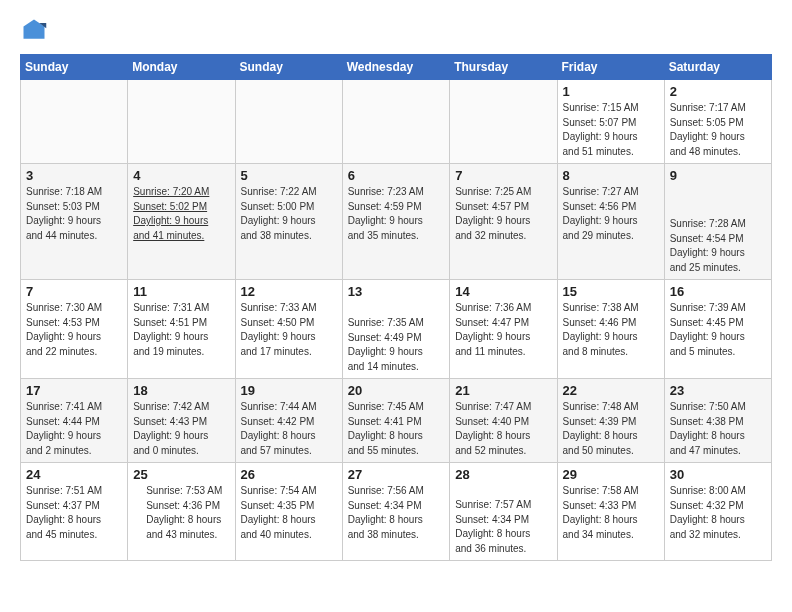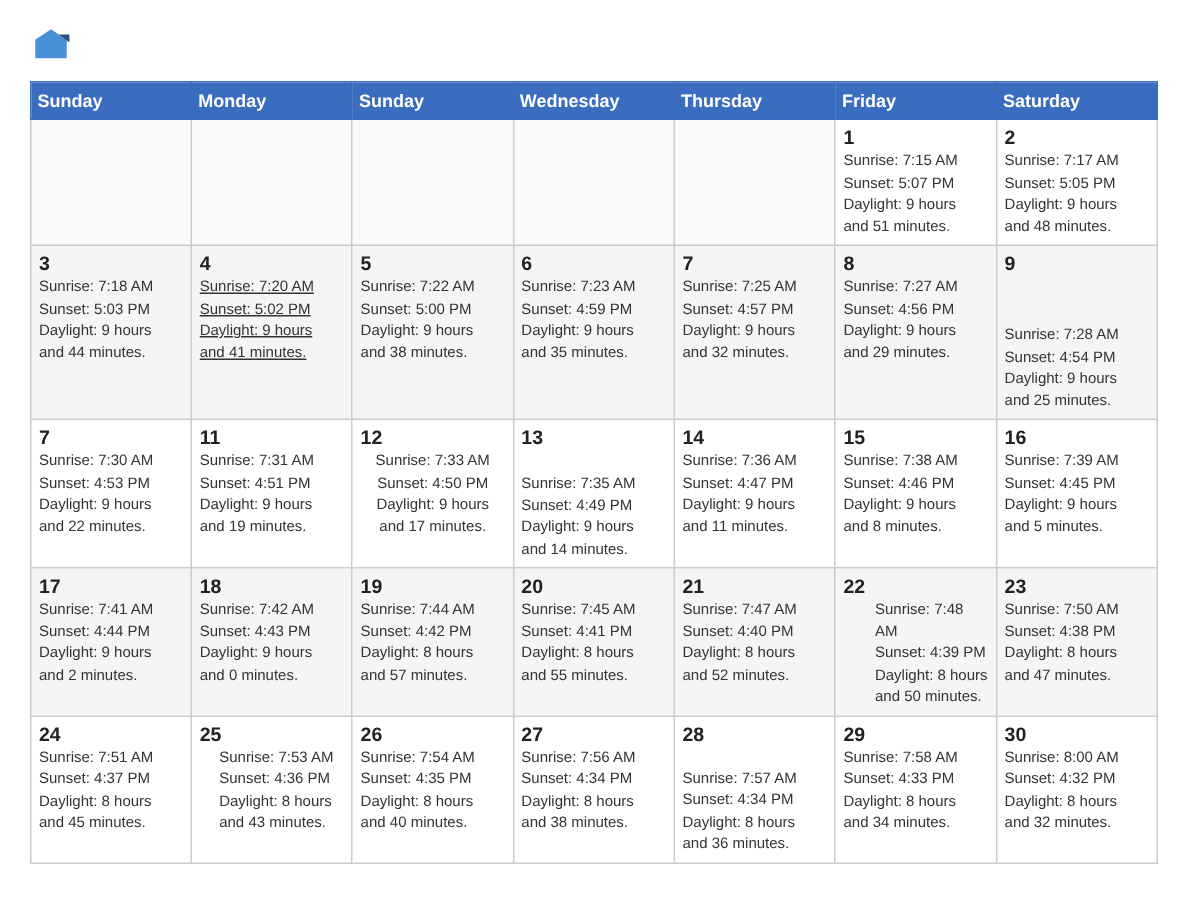--- a/index.html
+++ b/index.html
@@ -203,21 +203,21 @@
           </td>
           <td>
             <span class="day-num">11</span>
             <div class="day-info" style="white-space: pre-line;">Sunrise: 7:31 AM
 Sunset: 4:51 PM
 Daylight: 9 hours
 and 19 minutes.</div>
           </td>
           <td>
             <span class="day-num">12</span>
-            <div class="day-info" style="white-space: pre-line; text-align: center;">Sunrise: 7:33 AM
+            <div class="day-info" style="white-space: pre-line;">Sunrise: 7:33 AM
 Sunset: 4:50 PM
 Daylight: 9 hours
 and 17 minutes.</div>
           </td>
           <td>
             <span class="day-num">13</span>
             <div class="day-info" style="white-space: pre-line; margin-top: 17px;">Sunrise: 7:35 AM
 Sunset: 4:49 PM
 Daylight: 9 hours
 and 14 minutes.</div>
@@ -275,21 +275,21 @@
           </td>
           <td>
             <span class="day-num">21</span>
             <div class="day-info" style="white-space: pre-line;">Sunrise: 7:47 AM
 Sunset: 4:40 PM
 Daylight: 8 hours
 and 52 minutes.</div>
           </td>
           <td>
             <span class="day-num">22</span>
-            <div class="day-info" style="white-space: pre-line; margin-left: 21px;">Sunrise: 7:48 AM
+            <div class="day-info" style="white-space: pre-line;">Sunrise: 7:48 AM
 Sunset: 4:39 PM
 Daylight: 8 hours
 and 50 minutes.</div>
           </td>
           <td>
             <span class="day-num">23</span>
             <div class="day-info" style="white-space: pre-line;">Sunrise: 7:50 AM
 Sunset: 4:38 PM
 Daylight: 8 hours
 and 47 minutes.</div>

